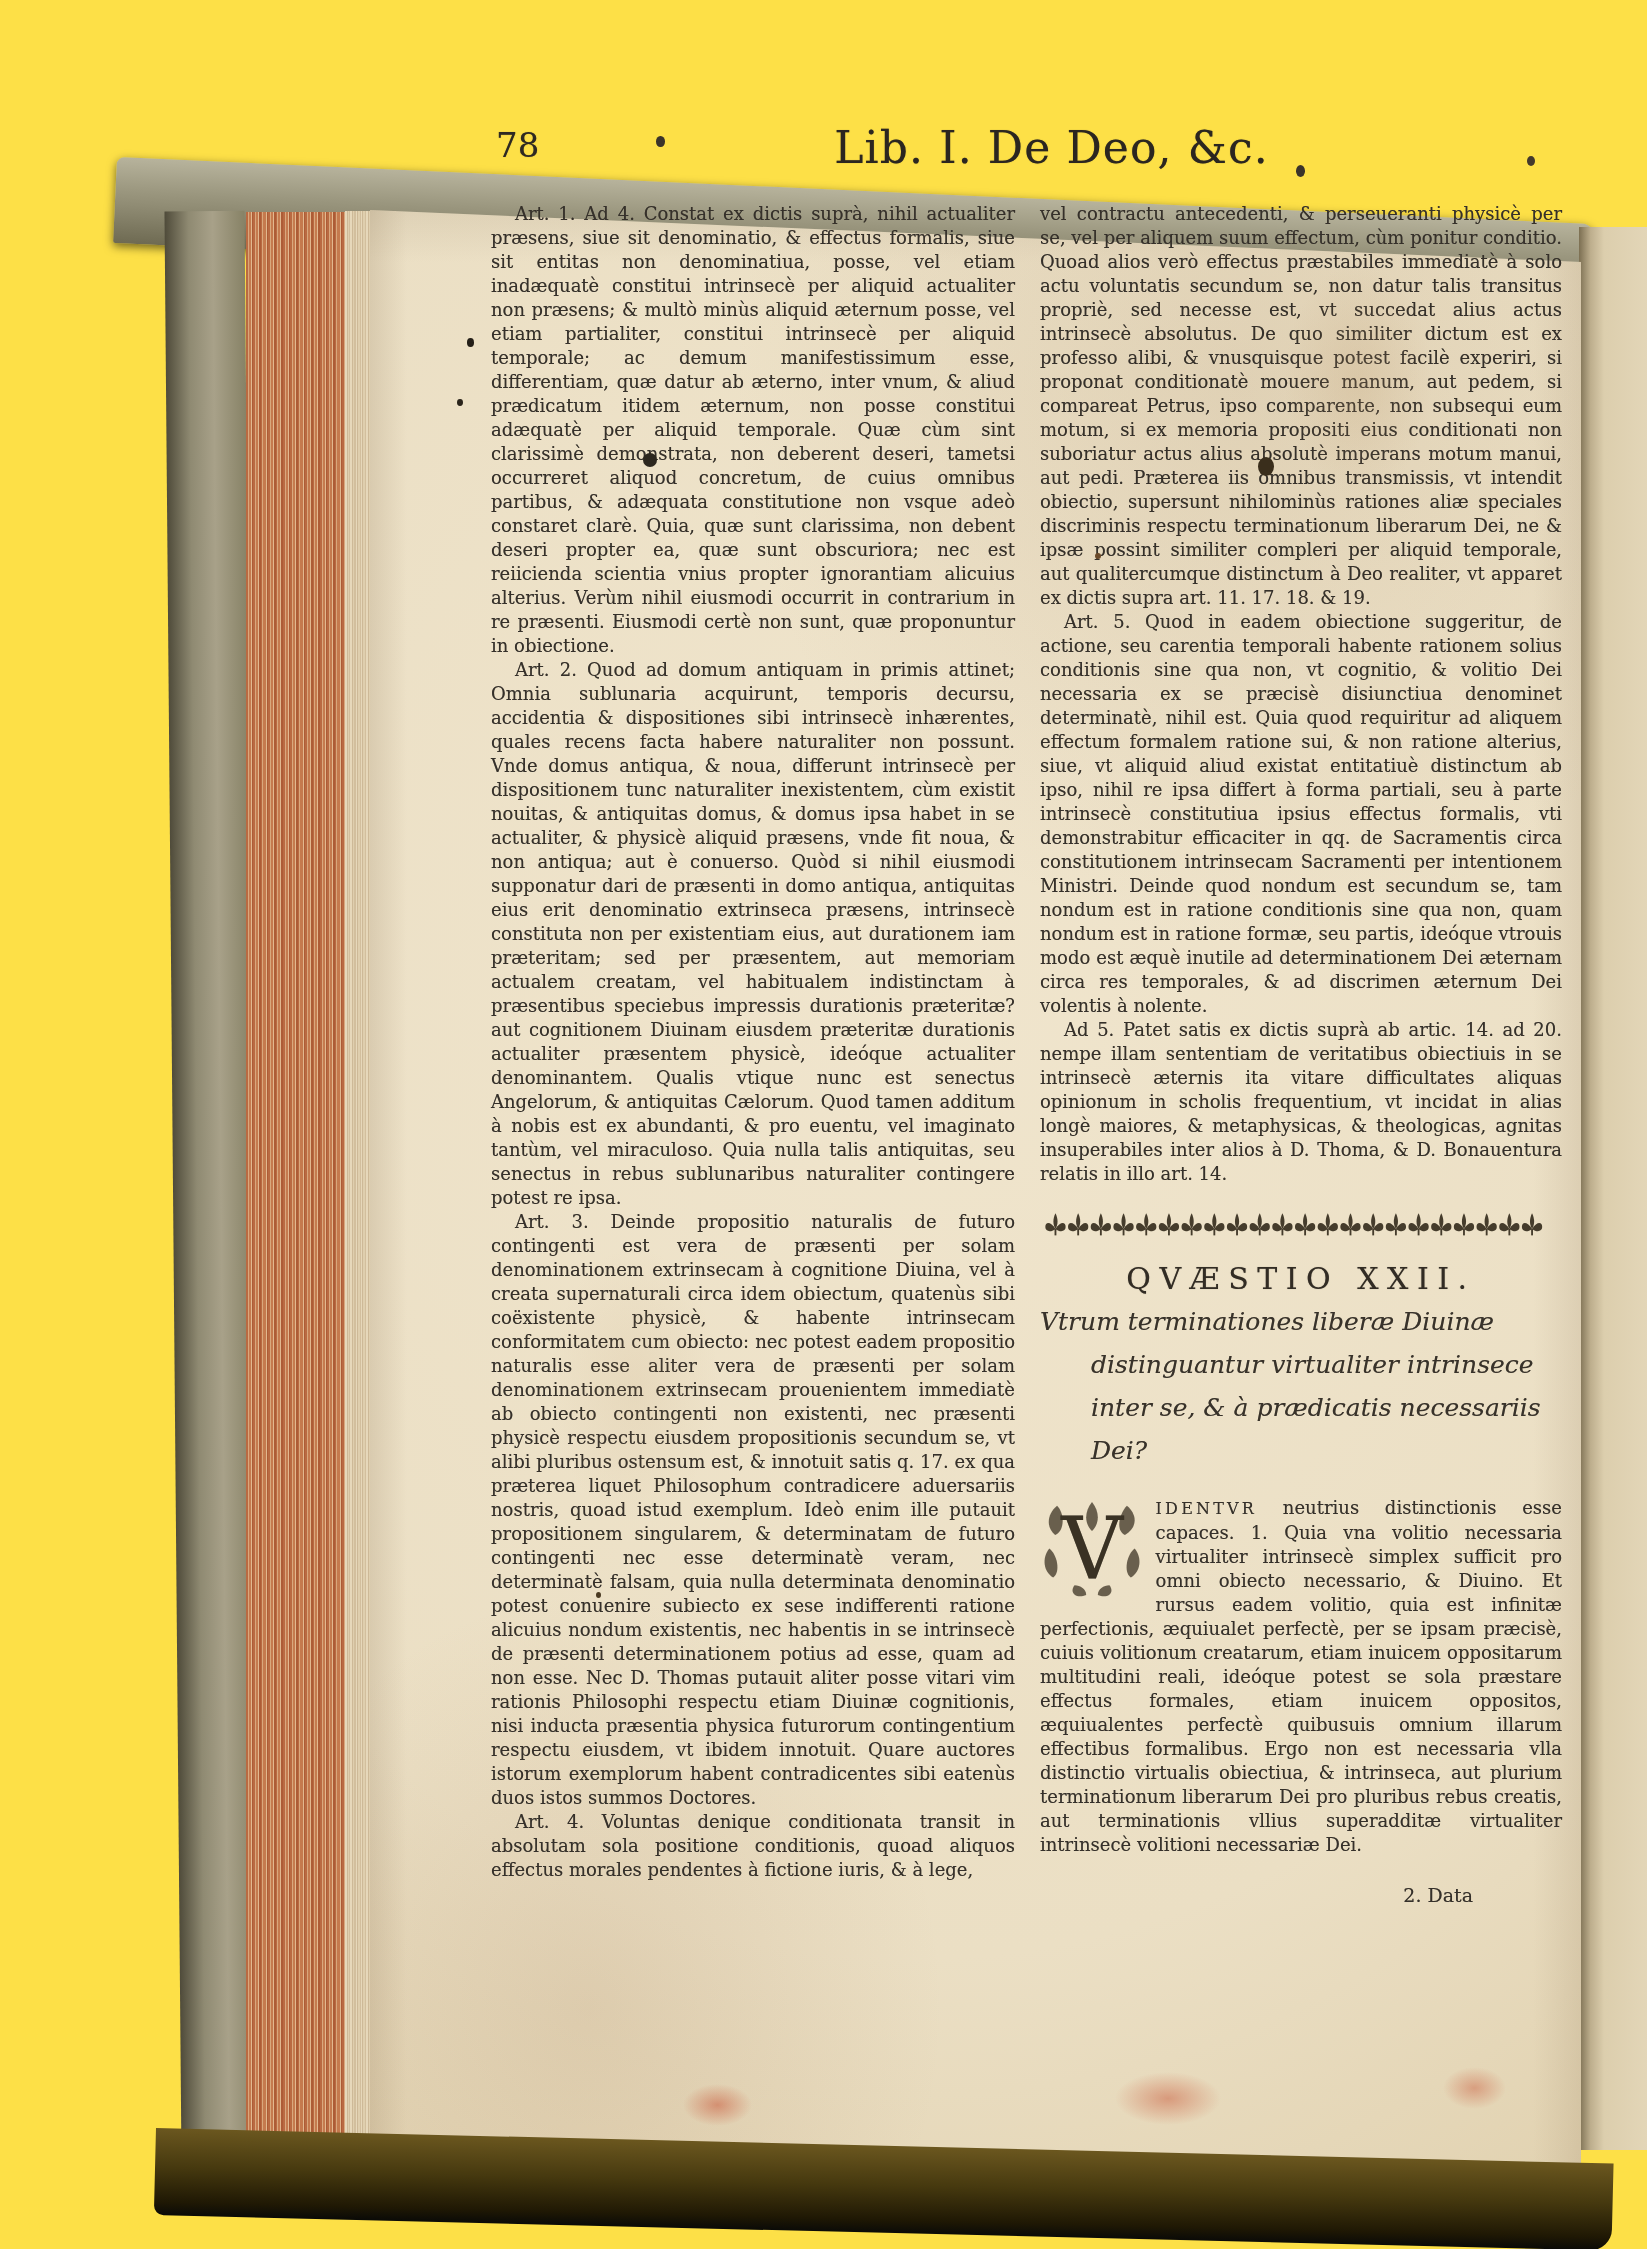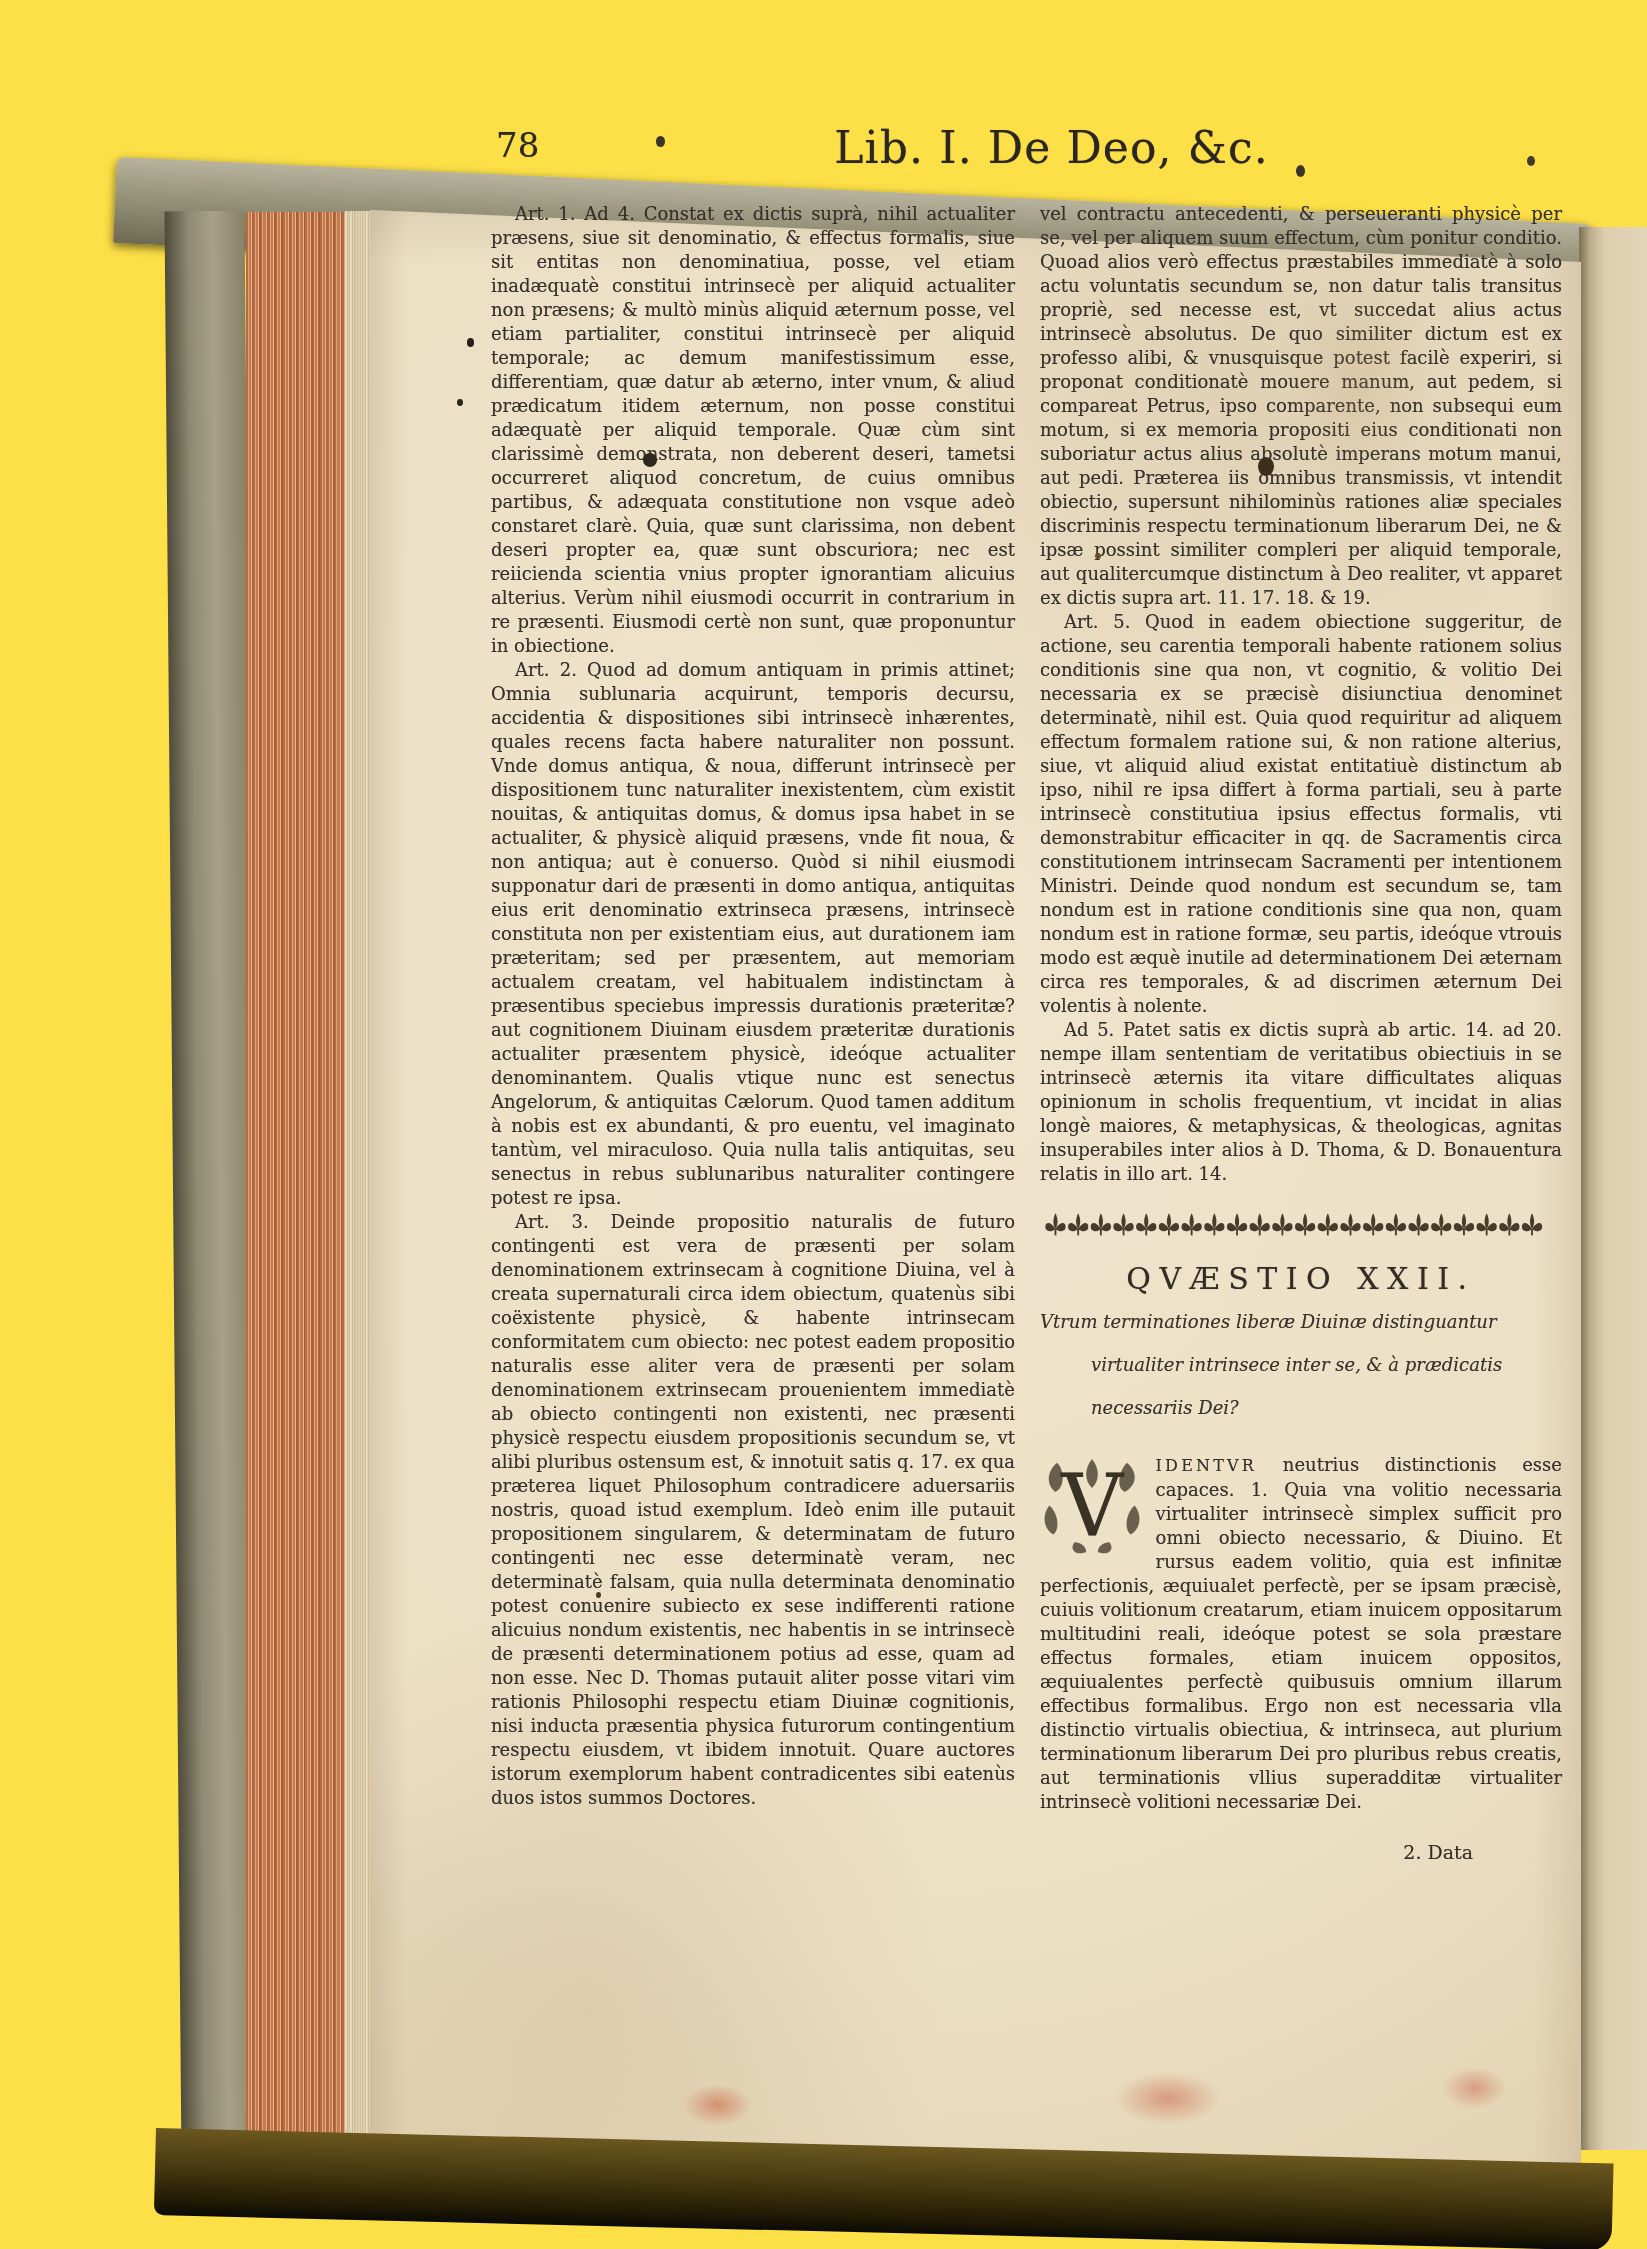--- a/index.html
+++ b/index.html
@@ -43,21 +43,21 @@
   .col{position:absolute;top:202px;z-index:4;color:#35302a;
      text-shadow:0 0 0.6px rgba(53,48,42,.45);}
   .col-left{left:491px;width:524px;}
   .col-right{left:1040px;width:522px;}
   .col p.body-par{margin:0;text-align:justify;font-size:18px;line-height:24px;text-indent:24px;}
   .col p.body-par.no-indent{text-indent:0;}
 
   .ornament{margin:21px 0 3.2px 0;height:39px;}
   .q-heading{text-align:center;font-size:30px;letter-spacing:8.5px;color:#322c24;margin:15px 0 4px 0;
      text-shadow:0 0 0.8px rgba(50,44,36,.5);}
-  .q-text{font-style:italic;font-size:18px;line-height:43px;color:#38322a;margin:0 0 24px 0;
+  .q-text{font-style:italic;font-size:25px;line-height:43px;color:#38322a;margin:0 0 24px 0;
      padding-left:51px;text-indent:-51px;padding-right:16px;}
   .videtur{font-size:18px;line-height:24px;text-align:justify;}
   .dropcap{float:left;width:104px;height:97px;margin:4.2px 11.6px 2.1px 0;}
   .dropcap-letter{font-size:88px;font-family:"DejaVu Serif","Liberation Serif",serif;fill:#3a3224;}
   .dropcap-leaf{fill:#4c4232;opacity:.82;}
   .videtur-first{font-size:16px;letter-spacing:3.2px;}
   .catchword{text-align:right;padding-right:89px;margin-top:27px;font-size:19px;}
 
   .fleuron{fill:#453c2c;}
 
@@ -106,20 +106,21 @@
   <div class="page"></div>
   <div class="facing-page"></div>
 
   <div class="pagenum">78</div>
   <div class="running-title">Lib. I. De Deo, &amp;c.</div>
 
   <div class="col col-left">
       <p class="body-par">Art. 1. Ad 4. Constat ex dictis suprà, nihil actualiter præsens, siue sit denominatio, &amp; effectus formalis, siue sit entitas non denominatiua, posse, vel etiam inadæquatè constitui intrinsecè per aliquid actualiter non præsens; &amp; multò minùs aliquid æternum posse, vel etiam partialiter, constitui intrinsecè per aliquid temporale; ac demum manifestissimum esse, differentiam, quæ datur ab æterno, inter vnum, &amp; aliud prædicatum itidem æternum, non posse constitui adæquatè per aliquid temporale. Quæ cùm sint clarissimè demonstrata, non deberent deseri, tametsi occurreret aliquod concretum, de cuius omnibus partibus, &amp; adæquata constitutione non vsque adeò constaret clarè. Quia, quæ sunt clarissima, non debent deseri propter ea, quæ sunt obscuriora; nec est reiicienda scientia vnius propter ignorantiam alicuius alterius. Verùm nihil eiusmodi occurrit in contrarium in re præsenti. Eiusmodi certè non sunt, quæ proponuntur in obiectione.</p>
       <p class="body-par">Art. 2. Quod ad domum antiquam in primis attinet; Omnia sublunaria acquirunt, temporis decursu, accidentia &amp; dispositiones sibi intrinsecè inhærentes, quales recens facta habere naturaliter non possunt. Vnde domus antiqua, &amp; noua, differunt intrinsecè per dispositionem tunc naturaliter inexistentem, cùm existit nouitas, &amp; antiquitas domus, &amp; domus ipsa habet in se actualiter, &amp; physicè aliquid præsens, vnde fit noua, &amp; non antiqua; aut è conuerso. Quòd si nihil eiusmodi supponatur dari de præsenti in domo antiqua, antiquitas eius erit denominatio extrinseca præsens, intrinsecè constituta non per existentiam eius, aut durationem iam præteritam; sed per præsentem, aut memoriam actualem creatam, vel habitualem indistinctam à præsentibus speciebus impressis durationis præteritæ? aut cognitionem Diuinam eiusdem præteritæ durationis actualiter præsentem physicè, ideóque actualiter denominantem. Qualis vtique nunc est senectus Angelorum, &amp; antiquitas Cælorum. Quod tamen additum à nobis est ex abundanti, &amp; pro euentu, vel imaginato tantùm, vel miraculoso. Quia nulla talis antiquitas, seu senectus in rebus sublunaribus naturaliter contingere potest re ipsa.</p>
       <p class="body-par">Art. 3. Deinde propositio naturalis de futuro contingenti est vera de præsenti per solam denominationem extrinsecam à cognitione Diuina, vel à creata supernaturali circa idem obiectum, quatenùs sibi coëxistente physicè, &amp; habente intrinsecam conformitatem cum obiecto: nec potest eadem propositio naturalis esse aliter vera de præsenti per solam denominationem extrinsecam prouenientem immediatè ab obiecto contingenti non existenti, nec præsenti physicè respectu eiusdem propositionis secundum se, vt alibi pluribus ostensum est, &amp; innotuit satis q. 17. ex qua præterea liquet Philosophum contradicere aduersariis nostris, quoad istud exemplum. Ideò enim ille putauit propositionem singularem, &amp; determinatam de futuro contingenti nec esse determinatè veram, nec determinatè falsam, quia nulla determinata denominatio potest conuenire subiecto ex sese indifferenti ratione alicuius nondum existentis, nec habentis in se intrinsecè de præsenti determinationem potius ad esse, quam ad non esse. Nec D. Thomas putauit aliter posse vitari vim rationis Philosophi respectu etiam Diuinæ cognitionis, nisi inducta præsentia physica futurorum contingentium respectu eiusdem, vt ibidem innotuit. Quare auctores istorum exemplorum habent contradicentes sibi eatenùs duos istos summos Doctores.</p>
+      <p class="body-par">Art. 4. Voluntas denique conditionata transit in absolutam sola positione conditionis, quoad aliquos effectus morales pendentes à fictione iuris, &amp; à lege,</p>
     </div>
 
   <div class="col col-right">
     <div>
         <p class="body-par no-indent">vel contractu antecedenti, &amp; perseueranti physicè per se, vel per aliquem suum effectum, cùm ponitur conditio. Quoad alios verò effectus præstabiles immediatè à solo actu voluntatis secundum se, non datur talis transitus propriè, sed necesse est, vt succedat alius actus intrinsecè absolutus. De quo similiter dictum est ex professo alibi, &amp; vnusquisque potest facilè experiri, si proponat conditionatè mouere manum, aut pedem, si compareat Petrus, ipso comparente, non subsequi eum motum, si ex memoria propositi eius conditionati non suboriatur actus alius absolutè imperans motum manui, aut pedi. Præterea iis omnibus transmissis, vt intendit obiectio, supersunt nihilominùs rationes aliæ speciales discriminis respectu terminationum liberarum Dei, ne &amp; ipsæ possint similiter compleri per aliquid temporale, aut qualitercumque distinctum à Deo realiter, vt apparet ex dictis supra art. 11. 17. 18. &amp; 19.</p>
         <p class="body-par">Art. 5. Quod in eadem obiectione suggeritur, de actione, seu carentia temporali habente rationem solius conditionis sine qua non, vt cognitio, &amp; volitio Dei necessaria ex se præcisè disiunctiua denominet determinatè, nihil est. Quia quod requiritur ad aliquem effectum formalem ratione sui, &amp; non ratione alterius, siue, vt aliquid aliud existat entitatiuè distinctum ab ipso, nihil re ipsa differt à forma partiali, seu à parte intrinsecè constitutiua ipsius effectus formalis, vti demonstrabitur efficaciter in qq. de Sacramentis circa constitutionem intrinsecam Sacramenti per intentionem Ministri. Deinde quod nondum est secundum se, tam nondum est in ratione conditionis sine qua non, quam nondum est in ratione formæ, seu partis, ideóque vtrouis modo est æquè inutile ad determinationem Dei æternam circa res temporales, &amp; ad discrimen æternum Dei volentis à nolente.</p>
         <p class="body-par">Ad 5. Patet satis ex dictis suprà ab artic. 14. ad 20. nempe illam sententiam de veritatibus obiectiuis in se intrinsecè æternis ita vitare difficultates aliquas opinionum in scholis frequentium, vt incidat in alias longè maiores, &amp; metaphysicas, &amp; theologicas, agnitas insuperabiles inter alios à D. Thoma, &amp; D. Bonauentura relatis in illo art. 14.</p>
       </div>
 
     <div class="ornament">

